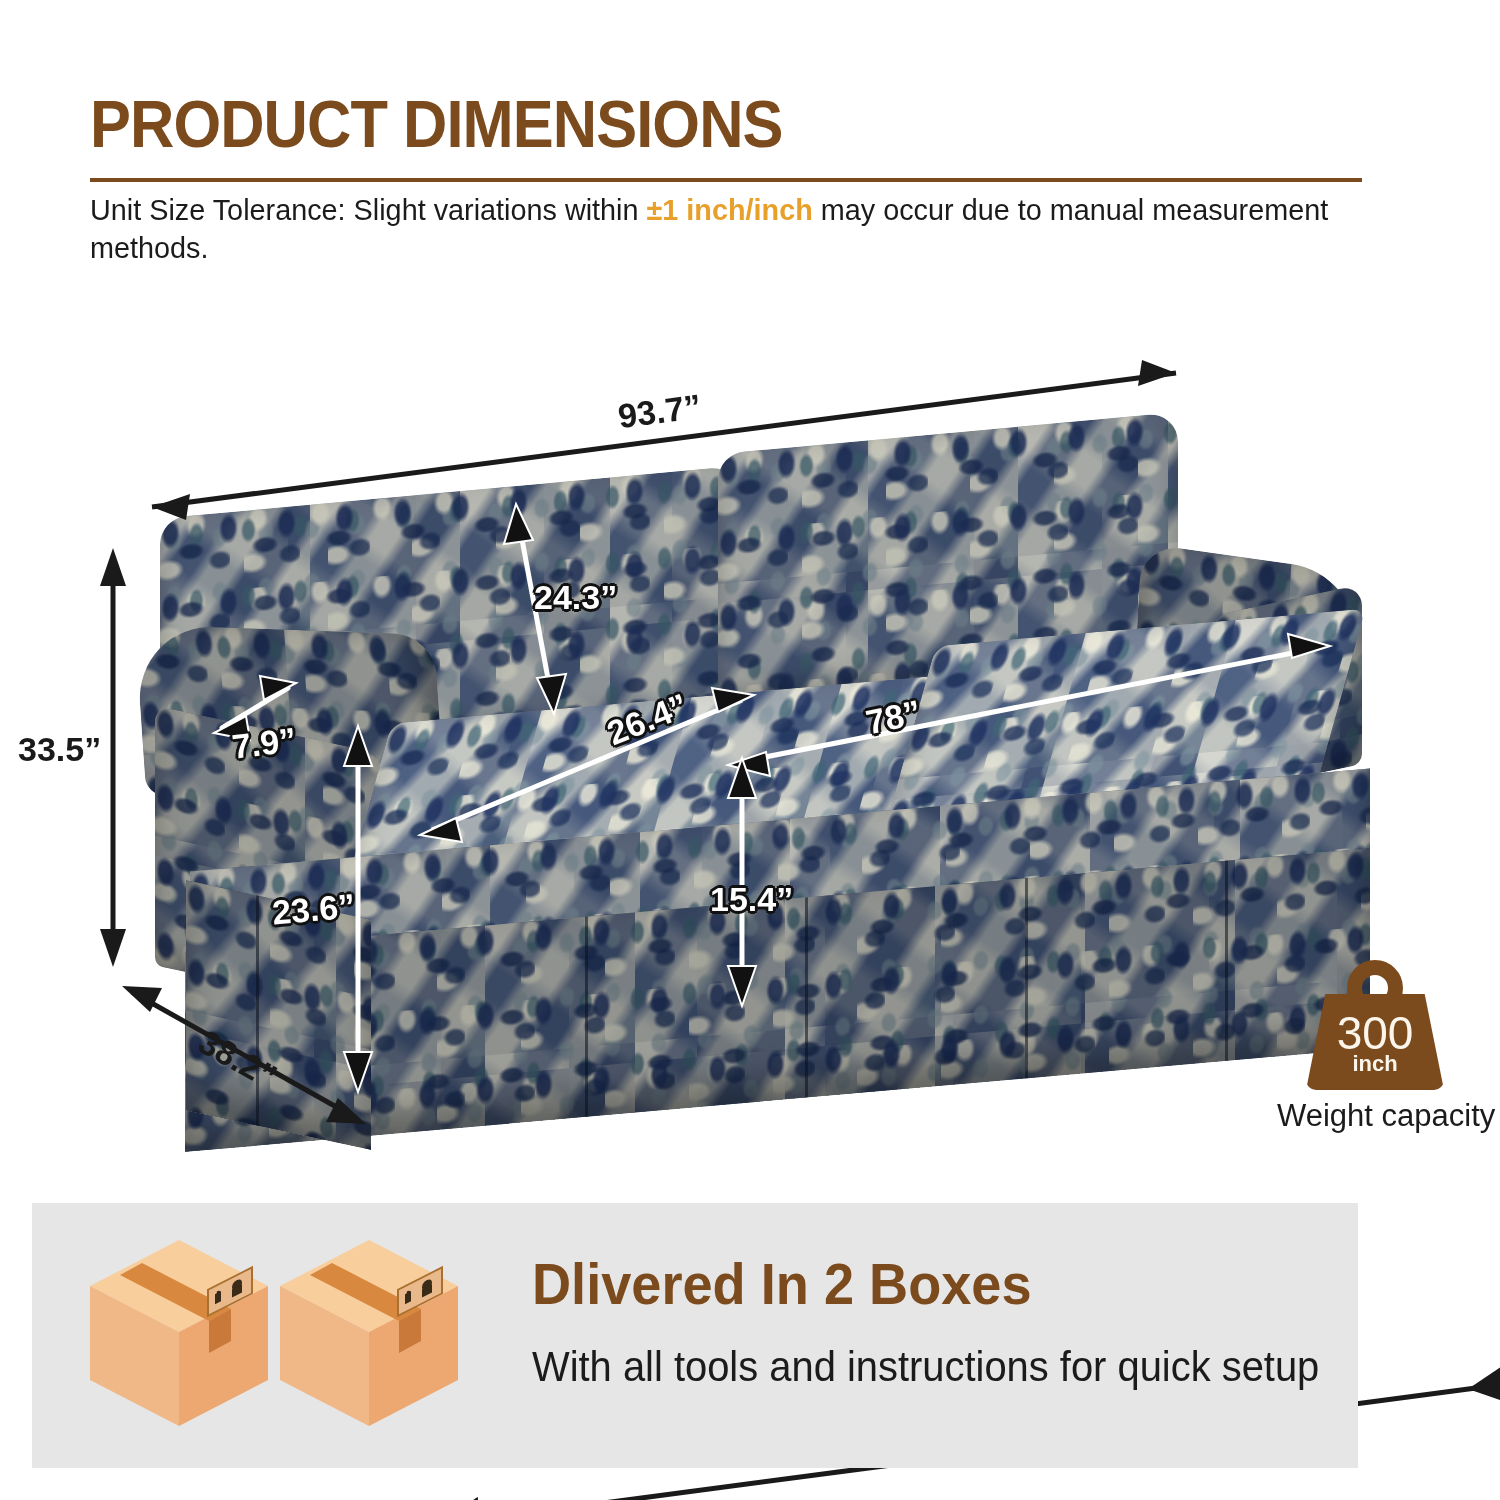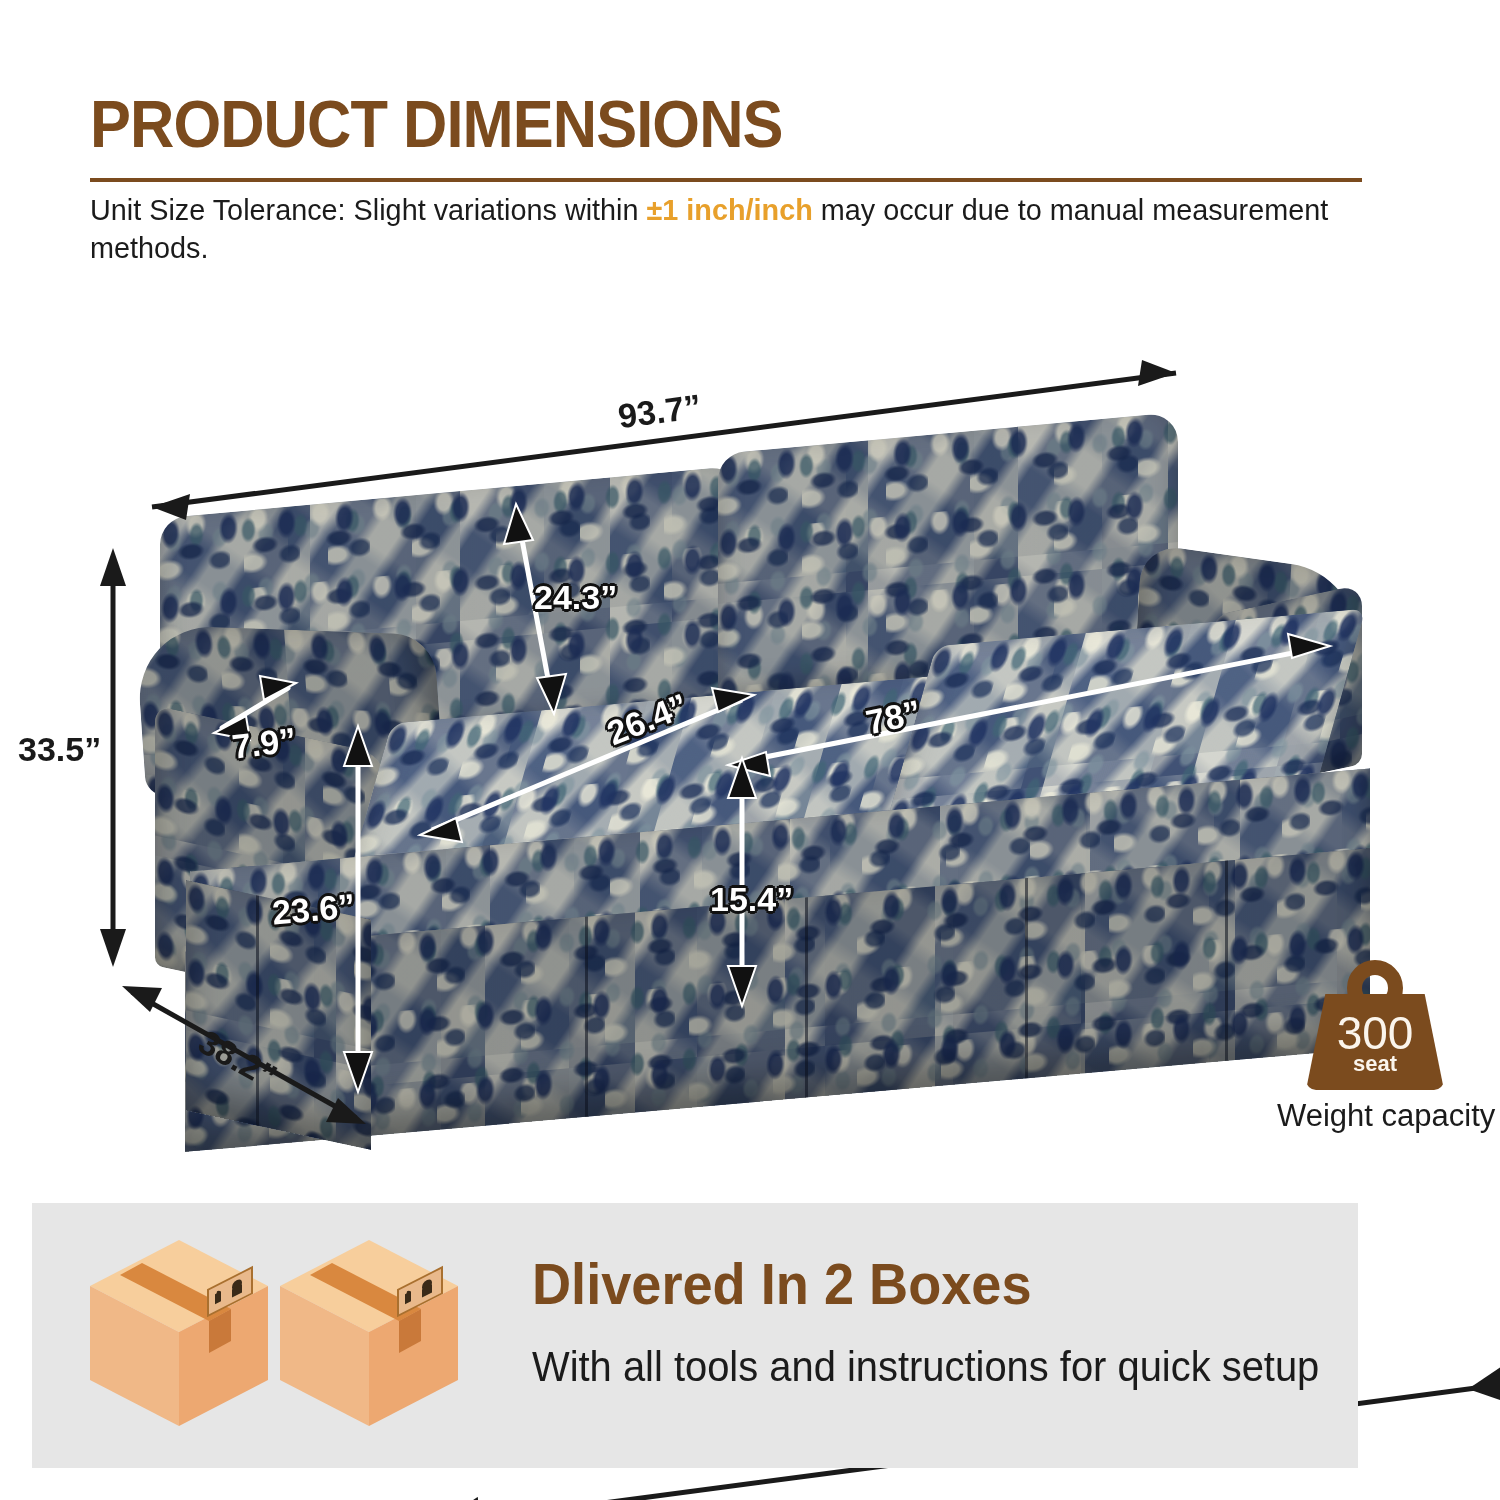--- a/index.html
+++ b/index.html
@@ -324,21 +324,21 @@
   <div class="dim-label white" style="left:866px; top:698px;  transform:rotate(-12deg);">78”</div>
   <div class="dim-label white" style="left:272px; top:890px;  transform:rotate(-5deg);">23.6”</div>
   <div class="dim-label white" style="left:710px; top:880px;">15.4”</div>
 </div>
 
 <div id="weight-badge">
   <div id="weight-icon">
     <div id="weight-knob"></div>
     <div id="weight-body"></div>
     <div id="weight-value">300</div>
-    <div id="weight-unit">seat</div>
+    <div id="weight-unit">inch</div>
   </div>
   <div id="weight-caption">Weight capacity</div>
 </div>
 
 <div id="banner">
   <div id="banner-boxes">
     <svg class="pbox b1" viewBox="0 0 195 200">
       <polygon points="97,4 186,50 97,96 8,50" fill="#F7CE9C"></polygon>
       <polygon points="8,50 97,96 97,190 8,144" fill="#F0B887"></polygon>
       <polygon points="97,96 186,50 186,144 97,190" fill="#EDA871"></polygon>

